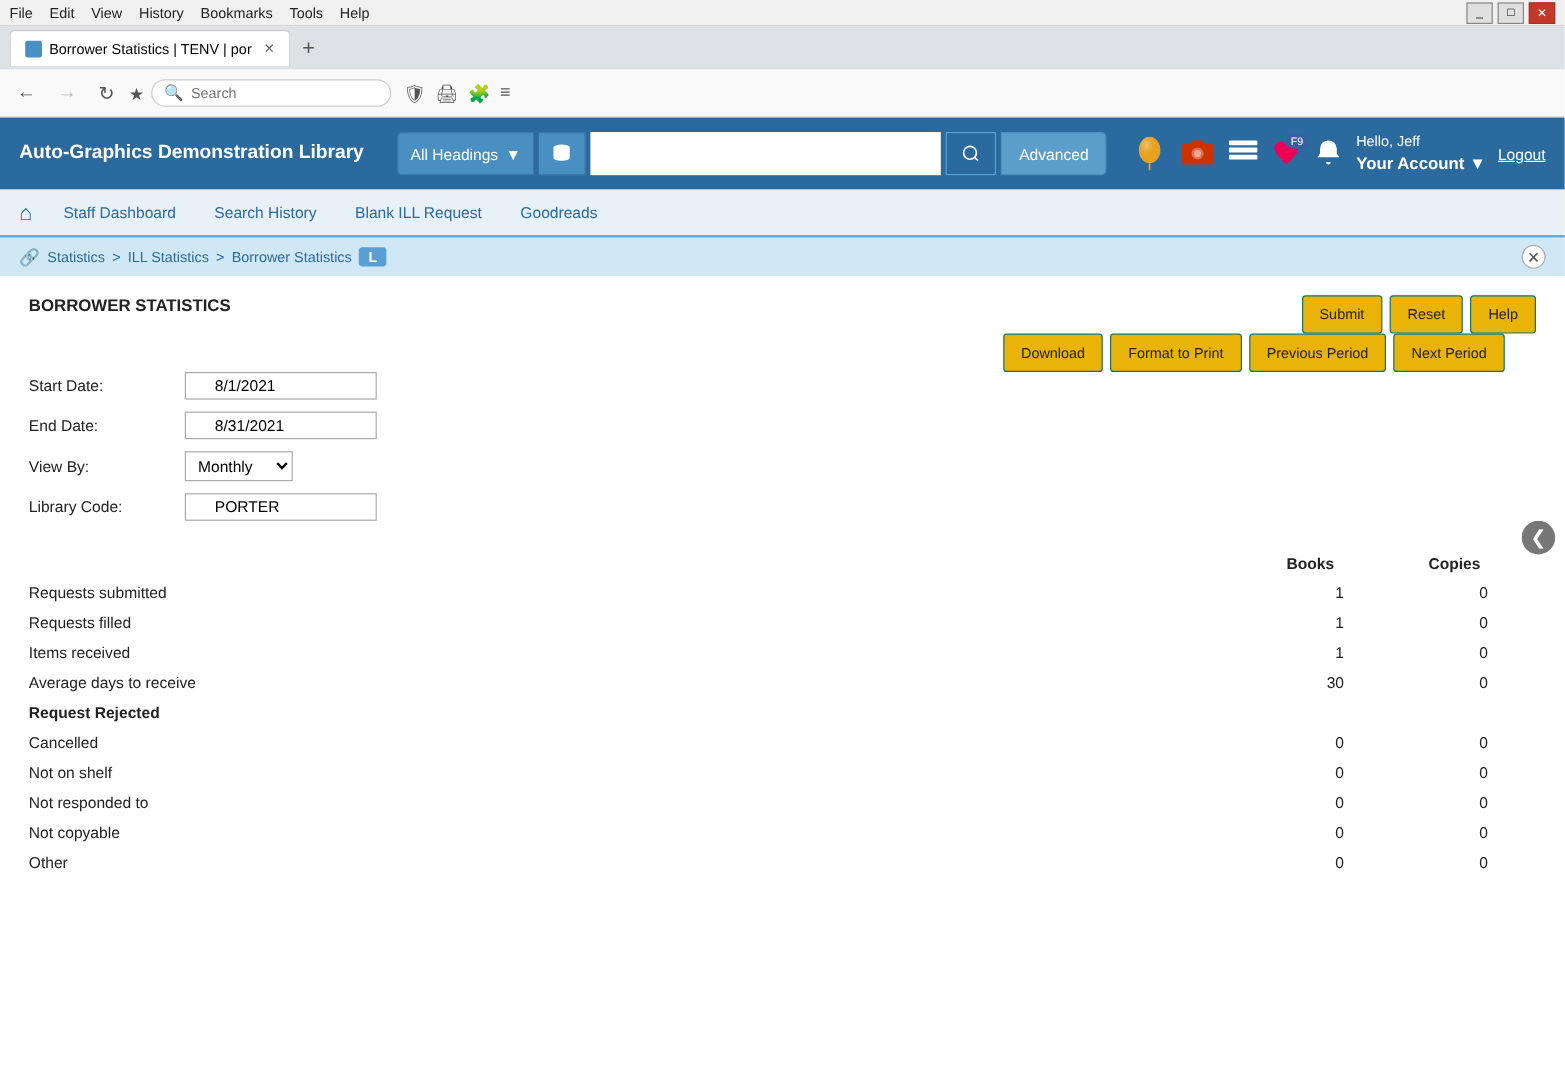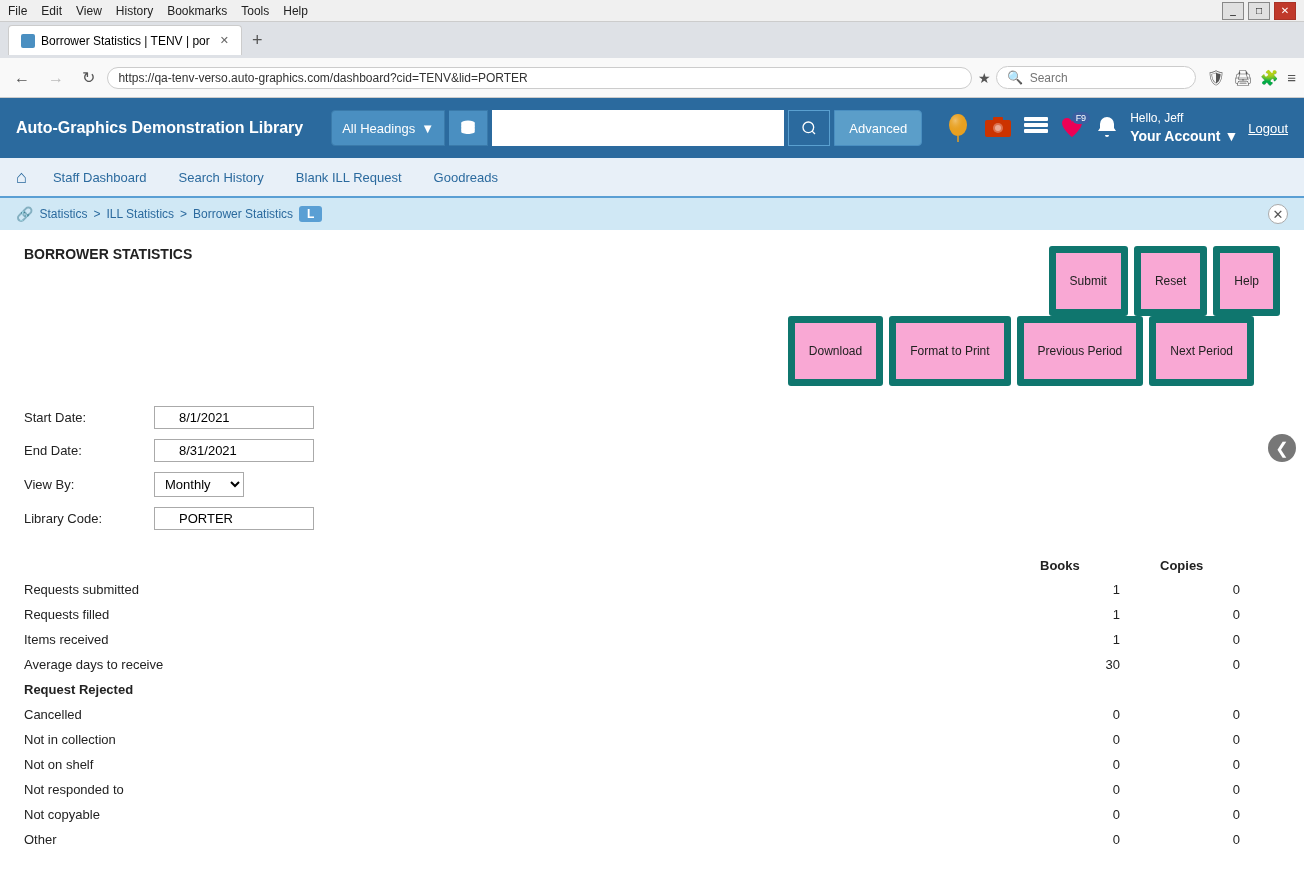--- a/index.html
+++ b/index.html
@@ -245,31 +245,31 @@
       position: relative;
     }
     .page-title {
       font-size: 14px; font-weight: bold; color: #222; margin-bottom: 16px;
     }
     .action-buttons {
       position: absolute; top: 16px; right: 50px;
       display: flex; gap: 6px;
     }
     .action-btn {
-      background: #f9a8d4;
-      border: 7px solid #0f766e;
+      background: #eab308;
+      border: 1px solid #0f766e;
       border-radius: 3px;
-      padding: 21px 14px;
+      padding: 8px 14px;
       font-size: 12px;
       cursor: pointer;
       color: #222;
     }
 
     .action-buttons-row2 {
-      display: flex; justify-content: flex-end; gap: 6px; margin-bottom: 20px; padding-right: 26px;
+      display: flex; justify-content: flex-end; gap: 6px; padding-right: 26px;
     }
 
     .form-section {
       margin-bottom: 24px;
     }
     .form-row {
       display: flex;
       align-items: center;
       margin-bottom: 10px;
     }
@@ -293,21 +293,21 @@
       width: 90px;
       background: #fff;
     }
 
     
     .stats-table {
       width: 100%;
       border-collapse: collapse;
     }
     .stats-table .col-header {
-      text-align: left;
+      text-align: center;
       font-size: 13px;
       font-weight: bold;
       padding: 4px 16px 4px 0;
       color: #222;
     }
     .stats-table .col-header:first-child {
       text-align: left;
     }
     .stats-table td {
       padding: 5px 8px;
@@ -373,21 +373,20 @@
     <span>Borrower Statistics | TENV | por</span>
     <span class="tab-close">✕</span>
   </div>
   <button class="tab-new">+</button>
 </div>
 
 <div class="address-bar">
   <button class="nav-btn">←</button>
   <button class="nav-btn disabled">→</button>
   <button class="nav-btn">↻</button>
-  <input class="address-input" type="text" value="https://qa-tenv-verso.auto-graphics.com/dashboard?cid=TENV&amp;lid=PORTER" style="">
   <span style="font-size:14px; color:#555; cursor:pointer;">★</span>
   <div class="search-box-browser">
     <span>🔍</span>
     <input type="text" placeholder="Search" style="">
   </div>
   <div class="browser-toolbar-icons">
     <span>🛡</span>
     <span>🖨</span>
     <span>🧩</span>
     <span>≡</span>
@@ -570,25 +569,20 @@
           <td class="label-cell" style="font-weight: bold;">Request Rejected</td>
           <td class="value-cell"></td>
           <td class="value-cell"></td>
         </tr>
         <tr>
           <td class="label-cell indented">Cancelled</td>
           <td class="value-cell">0</td>
           <td class="value-cell">0</td>
         </tr>
         <tr>
-          <td class="label-cell indented">Not in collection</td>
-          <td class="value-cell">0</td>
-          <td class="value-cell">0</td>
-        </tr>
-        <tr>
           <td class="label-cell indented">Not on shelf</td>
           <td class="value-cell">0</td>
           <td class="value-cell">0</td>
         </tr>
         <tr>
           <td class="label-cell indented">Not responded to</td>
           <td class="value-cell">0</td>
           <td class="value-cell">0</td>
         </tr>
         <tr>

